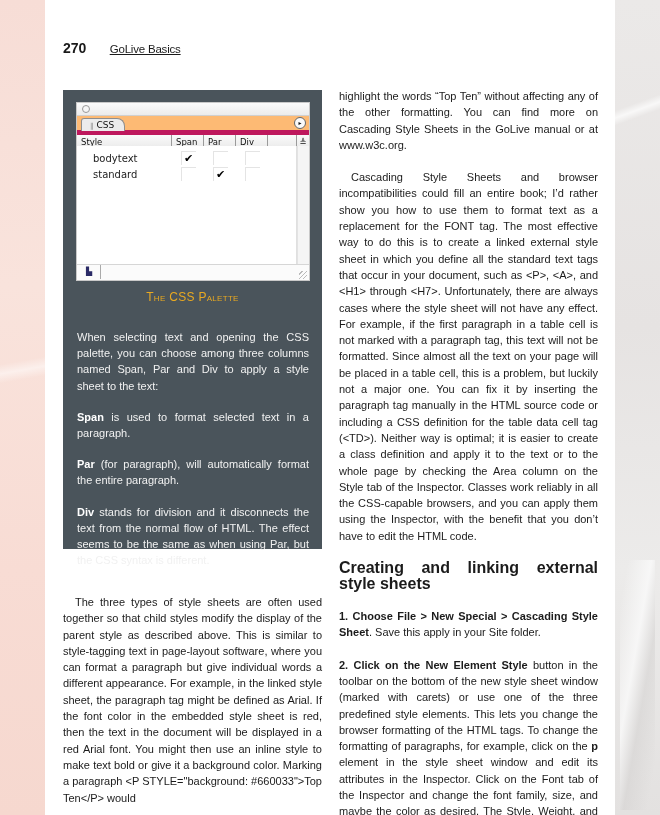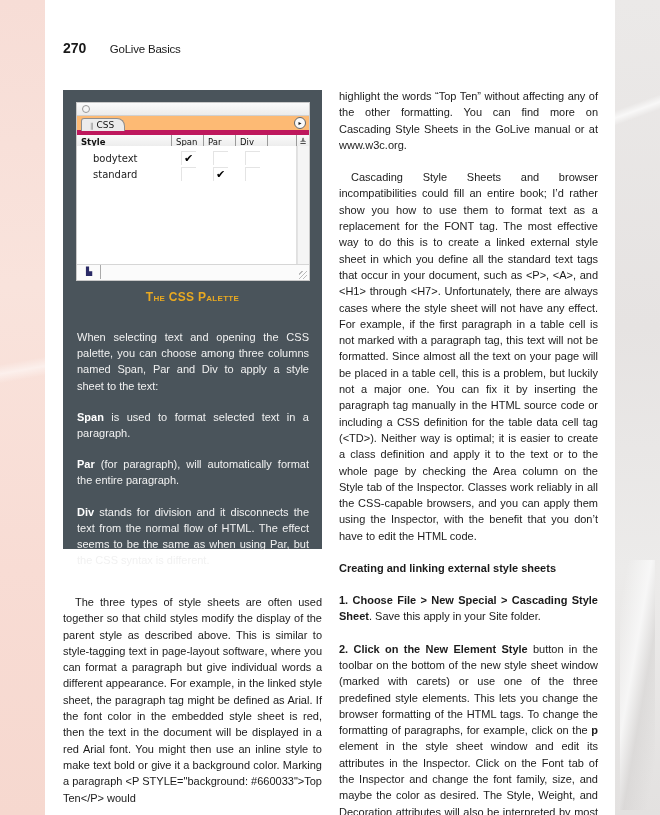--- a/index.html
+++ b/index.html
@@ -27,21 +27,21 @@
   }
   .edge-right::after {
     content: ""; position: absolute; left: 5px; top: 560px; width: 35px; height: 250px;
     background: linear-gradient(100deg, rgba(255,255,255,0) 10%, rgba(250,250,250,0.8) 40%, rgba(210,208,207,0.5) 60%, rgba(255,255,255,0) 90%);
   }
 
   .running-head {
     position: absolute; left: 63px; top: 40px; font-size: 12px; white-space: nowrap;
   }
   .running-head .pnum { font-weight: bold; font-size: 14px; margin-right: 20px; }
-  .running-head .ptitle { font-family: "Liberation Sans Narrow", "Liberation Sans", sans-serif; font-size: 11.5px; letter-spacing: -0.2px; }
+  .running-head .ptitle { font-family: "Liberation Sans Narrow", "Liberation Sans", sans-serif; font-size: 11.5px; letter-spacing: -0.2px; text-decoration: underline; }
 
   
   .sidebar {
     position: absolute; left: 63px; top: 90px; width: 259px; height: 459px;
     background: #4a545b;
   }
   .palette {
     position: absolute; left: 13px; top: 12px; width: 232px; height: 177px;
     background: #f2f2f2; border: 1px solid #c9c9c9;
     font-family: "DejaVu Sans", sans-serif; font-size: 9px; color: #111;
@@ -65,21 +65,21 @@
   .palette .tab .grip { color: #888; margin-right: 3px; font-size: 7px; }
   .palette .menu-btn {
     position: absolute; right: 3px; top: 1px; width: 10px; height: 10px; border-radius: 50%;
     border: 1px solid #666; background: #fafafa; font-size: 6px; line-height: 10px; text-align: center;
   }
   .palette .colhead {
     display: flex; height: 15px; background: linear-gradient(#fafafa, #e8e8e8);
     border-bottom: 1px solid #9a9a9a; font-size: 8.5px; line-height: 15px;
   }
   .palette .colhead div { border-right: 1px solid #9a9a9a; padding-left: 4px; box-sizing: border-box; }
-  .palette .colhead .c-style { width: 95px; font-weight: bold; }
+  .palette .colhead .c-style { width: 95px; }
   .palette .colhead .c-span { width: 32px; }
   .palette .colhead .c-par { width: 32px; }
   .palette .colhead .c-div { width: 32px; }
   .palette .colhead .c-blank { width: 29px; }
   .palette .colhead .c-sort { flex: 1; border-right: none; text-align: center; padding-left: 0; }
   .palette .body {
     position: absolute; left: 0; top: 43px; width: 220px; height: 119px; background: #fff;
     box-shadow: inset -1px -1px 0 #e0e0e0;
   }
   .palette .scroll-v {
@@ -102,40 +102,40 @@
     position: absolute; left: 1px; top: 0; width: 22px; height: 14px; border-right: 1px solid #aaa;
     font-size: 8px; line-height: 14px; text-align: center; color: #2a2a66;
   }
   .palette .footer .grow {
     position: absolute; right: 2px; bottom: 1px; width: 8px; height: 8px;
     background: repeating-linear-gradient(135deg, transparent 0 2px, #bbb 2px 3px);
   }
 
   .sidebar .sb-title {
     position: absolute; left: 0; top: 200px; width: 259px; text-align: center;
-    color: #e9a921; font-weight: bold; font-size: 12px; letter-spacing: 0.3px;
+    color: #e9a921; font-weight: normal; font-size: 12px; letter-spacing: 0.3px;
     font-variant: small-caps;
   }
   .sidebar .sb-text {
     position: absolute; left: 14px; top: 231px; width: 232px; color: #f1f1f1;
     font-size: 11px; line-height: 16.2px; text-align: justify;
   }
   .sidebar .sb-text p { margin: 8px 0 15px 0; }
   .sidebar .sb-text b { color: #ffffff; }
 
   
   .col {
     position: absolute; font-size: 11px; line-height: 16.3px; text-align: justify; color: #1b1b1b;
   }
   .col p { margin: 0; }
   .col .indent { text-indent: 12px; }
   .col-left { left: 63px; top: 594px; width: 259px; }
   .col-right { left: 339px; top: 88px; width: 259px; }
   .col-right .gap { height: 16px; }
-  .col-right h3 { font-size: 11px; font-weight: bold; margin: 0; line-height: 16px; }
+  .col-right h3 { font-size: 16px; font-weight: bold; margin: 0; line-height: 16px; }
 </style>
 </head>
 <body>
 
 <div class="edge-left"></div>
 <div class="edge-right"></div>
 
 <div class="running-head">
   <span class="pnum">270</span>
   <span class="ptitle">GoLive Basics</span>

